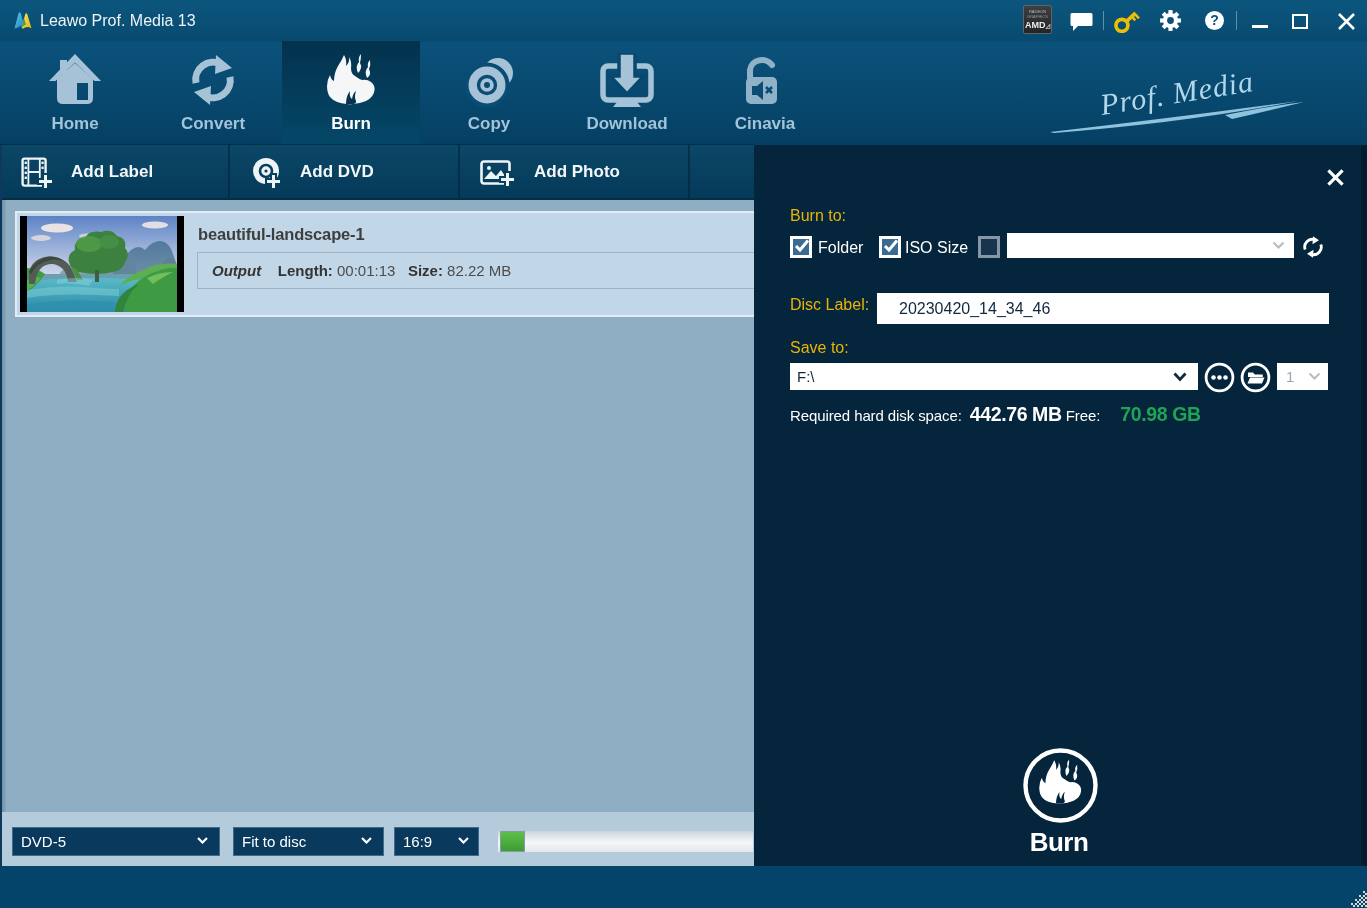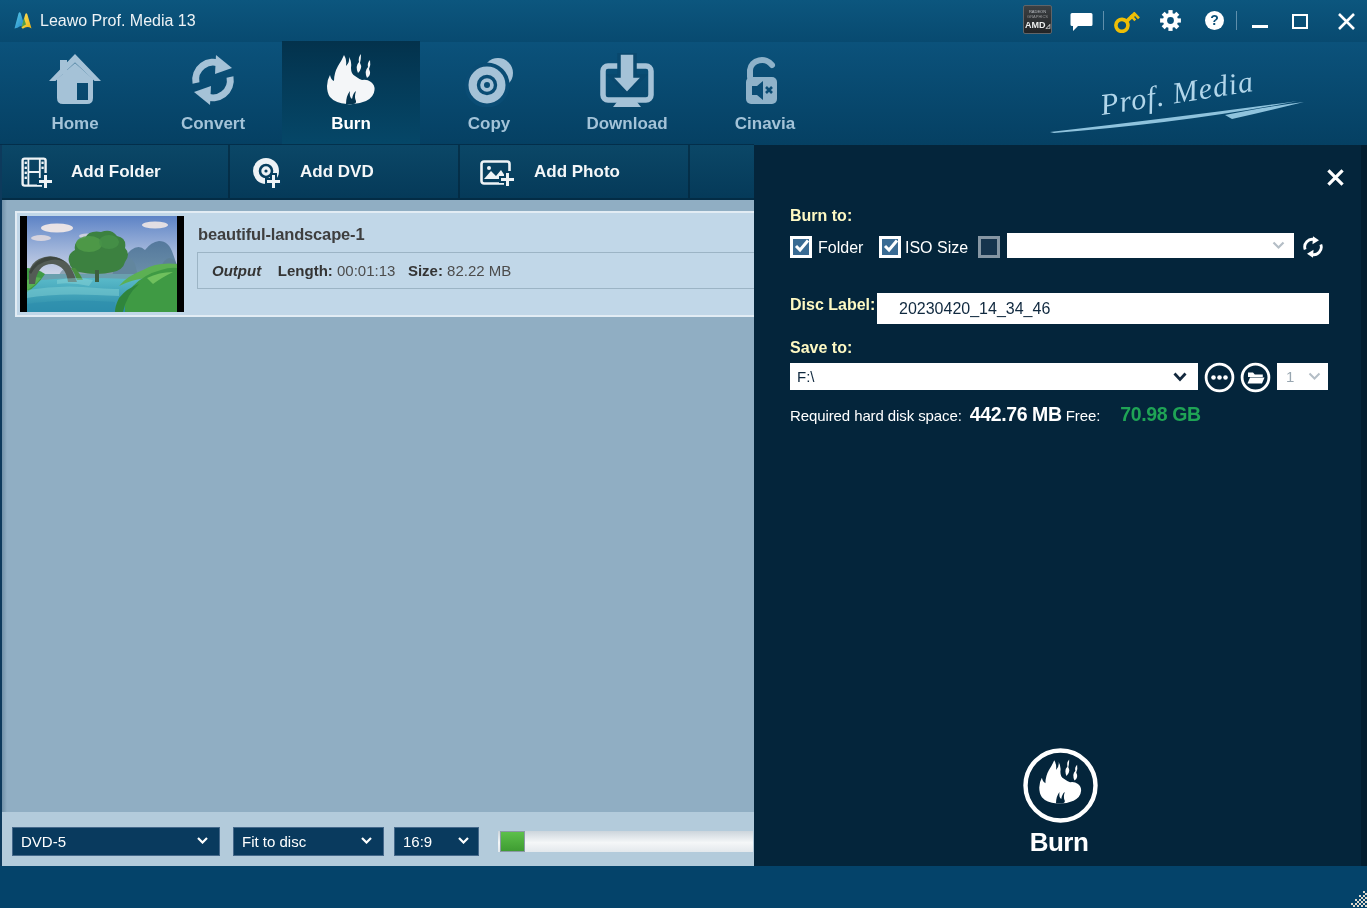--- a/index.html
+++ b/index.html
@@ -46,21 +46,21 @@
   color:#fff; font-size:15px; line-height:27px; padding-left:8px; }
 .dd .chev { position:absolute; top:9px; width:11px; height:7px; }
 #progress { position:absolute; left:498px; top:19px; width:255px; height:21px;
   background:linear-gradient(#ccd5dc,#f5f7f8 55%,#e3e8ec); }
 #pgreen { position:absolute; left:2px; top:0px; width:25px; height:21px;
   background:linear-gradient(#5cc04a,#3f9c32); border:1px solid #8a9aa4; }
 
 
 #panel { left:754px; top:145px; width:613px; height:721px; background:#04253b; color:#fff; }
 #pclose { position:absolute; left:573px; top:24px; width:17px; height:17px; }
-.plabel { position:absolute; font-size:16px; font-weight:bold; color:#fef9c3; }
+.plabel { position:absolute; font-size:16px; font-weight:normal; color:#eab308; }
 .cbx { position:absolute; width:22px; height:22px; border:3px solid #fff; background:#3a6b93; }
 .cbx svg { position:absolute; left:-1px; top:-1px; }
 .cbx.un { border-color:#8696a3; background:#16344d; }
 .cblabel { position:absolute; font-size:16px; color:#fff; font-weight:normal; }
 .wcombo { position:absolute; background:#fff; }
 #pflame { position:absolute; left:269px; top:603px; width:75px; height:75px; }
 #burntext { position:absolute; left:230px; top:684px; width:150px; text-align:center;
   font-size:26px; line-height:26px; font-weight:bold; color:#fff; letter-spacing:-0.5px; }
 
 
@@ -234,21 +234,21 @@
           <rect x="3.6" y="9.6" width="2.3" height="2.4"></rect>
         <rect x="3.6" y="14.6" width="2.3" height="2.4"></rect>
           <rect x="3.6" y="19.6" width="2.3" height="2.4"></rect>
         <rect x="20.4" y="4.6" width="2.3" height="2.4"></rect>
           <rect x="20.4" y="9.6" width="2.3" height="2.4"></rect>
       </g>
       <g fill="#eef3f6" stroke="#073f5f" stroke-width="2">
         <path d="M22,17 h5 v5 h5 v5 h-5 v5 h-5 v-5 h-5 v-5 h5 z"></path>
       </g>
     </svg>
-    <div class="label">Add Folder</div>
+    <div class="label">Add Label</div>
     <div class="sep"></div>
   </div>
   <div class="tbtn" style="left:230px; width:230px;">
     <svg width="34" height="34" viewBox="0 0 34 34" style="left:22px;">
       <circle cx="14" cy="14" r="13" fill="#eef3f6"></circle>
       <circle cx="14" cy="14" r="6" fill="none" stroke="#073f5f" stroke-width="2.6"></circle>
       <circle cx="14" cy="14" r="1.6" fill="#073f5f"></circle>
       <g fill="#eef3f6" stroke="#073f5f" stroke-width="2">
         <path d="M17,19 h5 v5 h5 v5 h-5 v5 h-5 v-5 h-5 v-5 h5 z" transform="translate(2,-2)"></path>
       </g>

